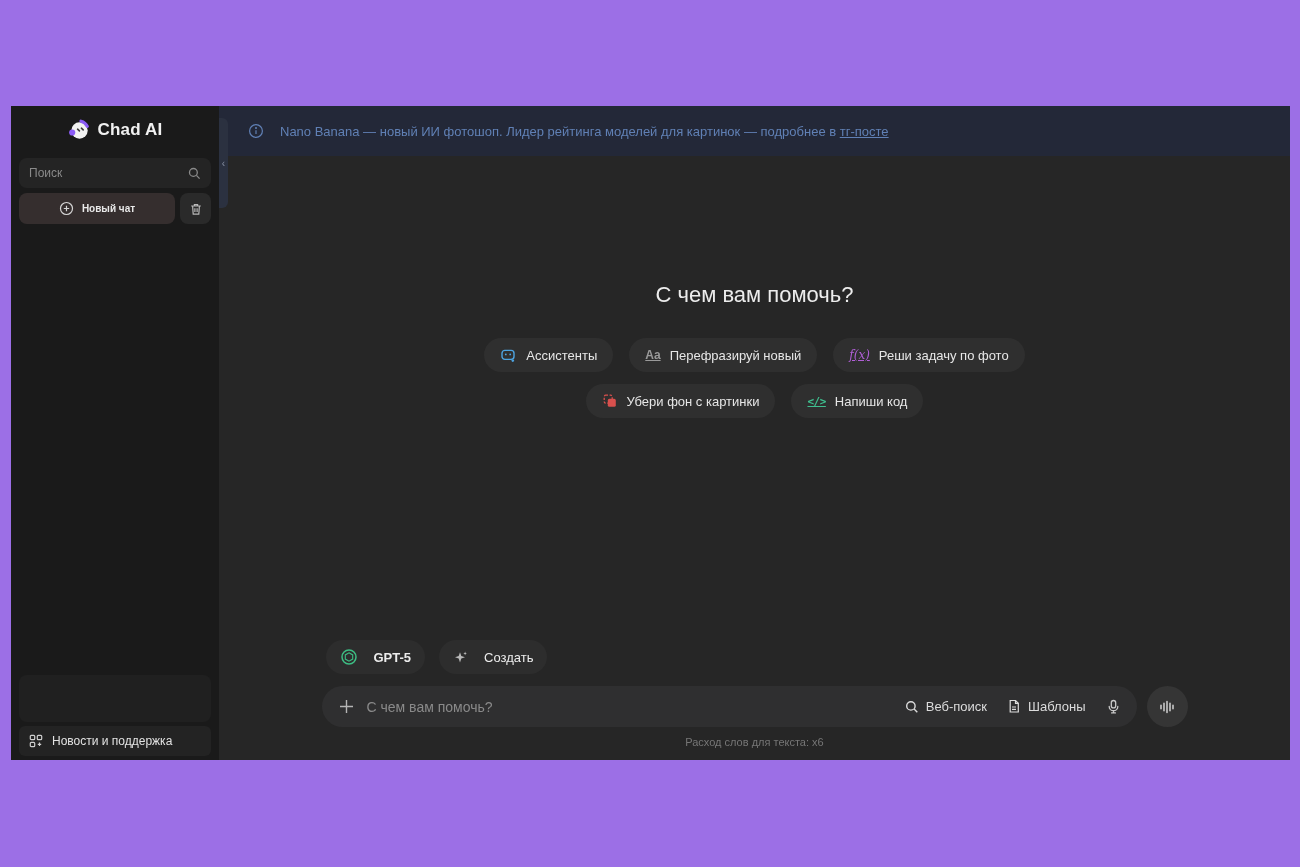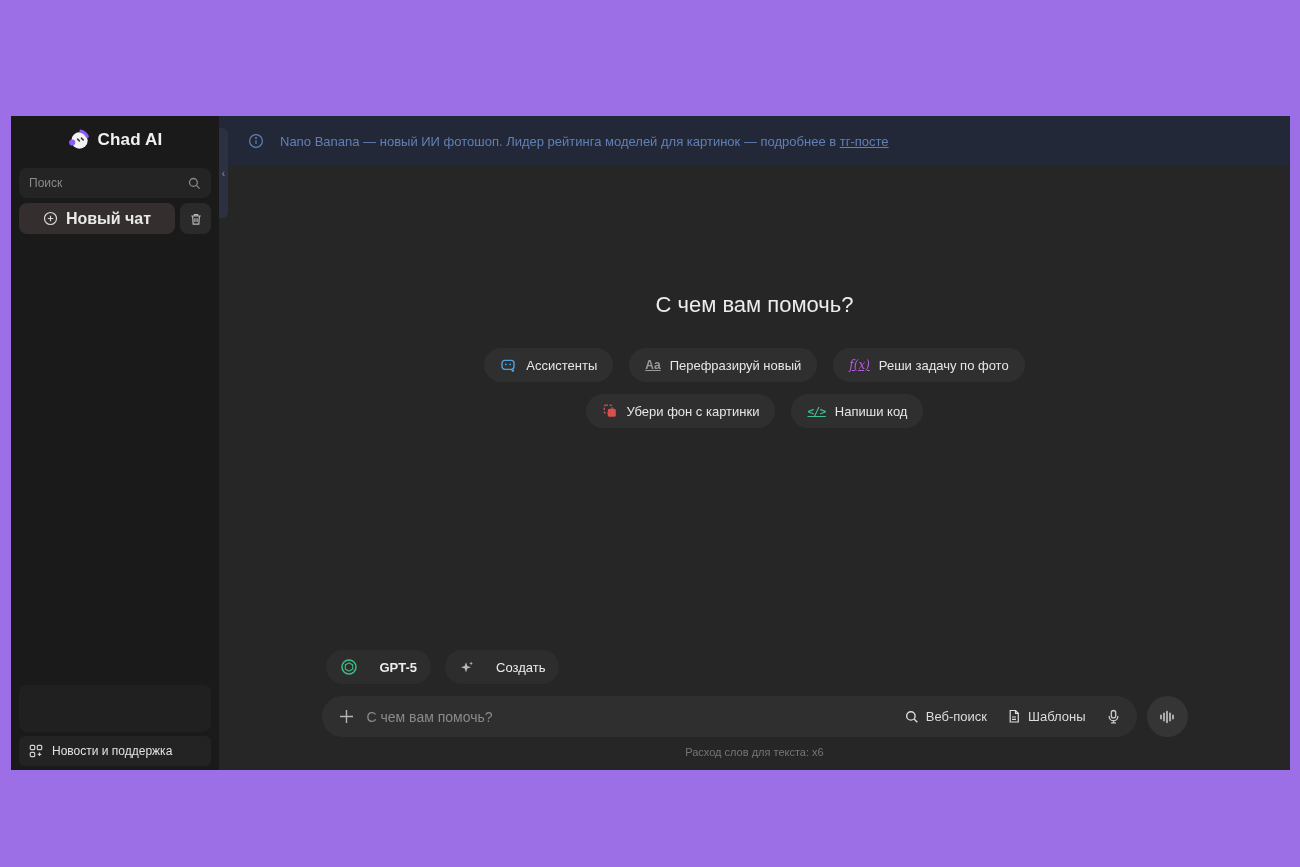--- a/index.html
+++ b/index.html
@@ -3,21 +3,21 @@
 <meta charset="utf-8">
 <style>
   * { margin:0; padding:0; box-sizing:border-box; }
   html,body { width:1300px; height:867px; overflow:hidden; }
   body {
     background:#9c6fe6;
     font-family:"Liberation Sans", sans-serif;
     position:relative;
   }
   .window {
-    position:absolute; left:11px; top:116px; width:1279px; height:654px;
+    position:absolute; left:11px; top:106px; width:1279px; height:654px;
     display:flex; background:#262626; overflow:hidden;
   }
 
   
   .sidebar {
     width:208px; flex:none; background:#1a1a1a;
     display:flex; flex-direction:column;
   }
   .logo-row { height:48px; display:flex; align-items:center; justify-content:center; gap:8px; flex:none; }
   .logo-title { color:#f1f1f1; font-size:17px; font-weight:700; letter-spacing:.2px; }
@@ -27,21 +27,21 @@
   }
   .search-box input {
     flex:1; min-width:0; background:transparent; border:none; outline:none;
     color:#cfcfcf; font-size:12px; font-family:"Liberation Sans",sans-serif;
   }
   .search-box input::placeholder { color:#8a8a8a; }
   .side-btn-row { margin:5px 8px 0; display:flex; gap:5px; height:31px; flex:none; }
   .new-chat-btn {
     flex:1; background:#352e2e; border:none; border-radius:8px; cursor:pointer;
     display:flex; align-items:center; justify-content:center; gap:8px;
-    color:#e9e9e9; font-size:16px; font-weight:600; font-family:"Liberation Sans",sans-serif;
+    color:#e9e9e9; font-size:10px; font-weight:600; font-family:"Liberation Sans",sans-serif;
   }
   .trash-btn {
     width:31px; background:#2a2a2a; border:none; border-radius:8px; cursor:pointer;
     display:flex; align-items:center; justify-content:center; color:#b8b8b8;
   }
   .chat-list { flex:1; }
   .promo-panel { margin:0 8px 4px; height:47px; background:#202020; border-radius:8px; flex:none; }
   .news-row {
     margin:0 8px 4px; height:30px; background:#232323; border-radius:6px; flex:none;
     display:flex; align-items:center; gap:9px; padding:0 10px;
@@ -78,21 +78,21 @@
   .ic { display:flex; align-items:center; justify-content:center;text-decoration:underline; }
   .glyph-aa  { color:#9a9a9a; font-size:12px; font-weight:700; }
   .glyph-fx  { color:#b05fd6; font-style:italic; font-family:"DejaVu Serif", serif; font-size:12px; }
   .glyph-code{ color:#3fbf8f; font-family:"DejaVu Sans Mono", monospace; font-size:11px; font-weight:700; letter-spacing:-.5px; }
 
   
   .composer { flex:none; width:866px; margin:0 auto; padding-bottom:12px; }
   .model-row { display:flex; gap:14px; margin:0 0 12px 4px; }
   .pill-btn {
     height:34px; border-radius:17px; background:#2d2d2d; border:none; cursor:pointer;
-    display:flex; align-items:center; gap:22px; padding:0 14px;
+    display:flex; align-items:center; gap:16px; padding:0 14px;
     color:#ececec; font-size:13px; font-family:"Liberation Sans",sans-serif;
   }
   .pill-btn.model { font-weight:700; }
   .input-row { display:flex; align-items:center; gap:10px; }
   .input-bar {
     flex:1; height:41px; background:#2f2f30; border-radius:21px;
     display:flex; align-items:center; padding:0 16px; gap:12px;
   }
   .input-bar input {
     flex:1; min-width:0; background:transparent; border:none; outline:none;

